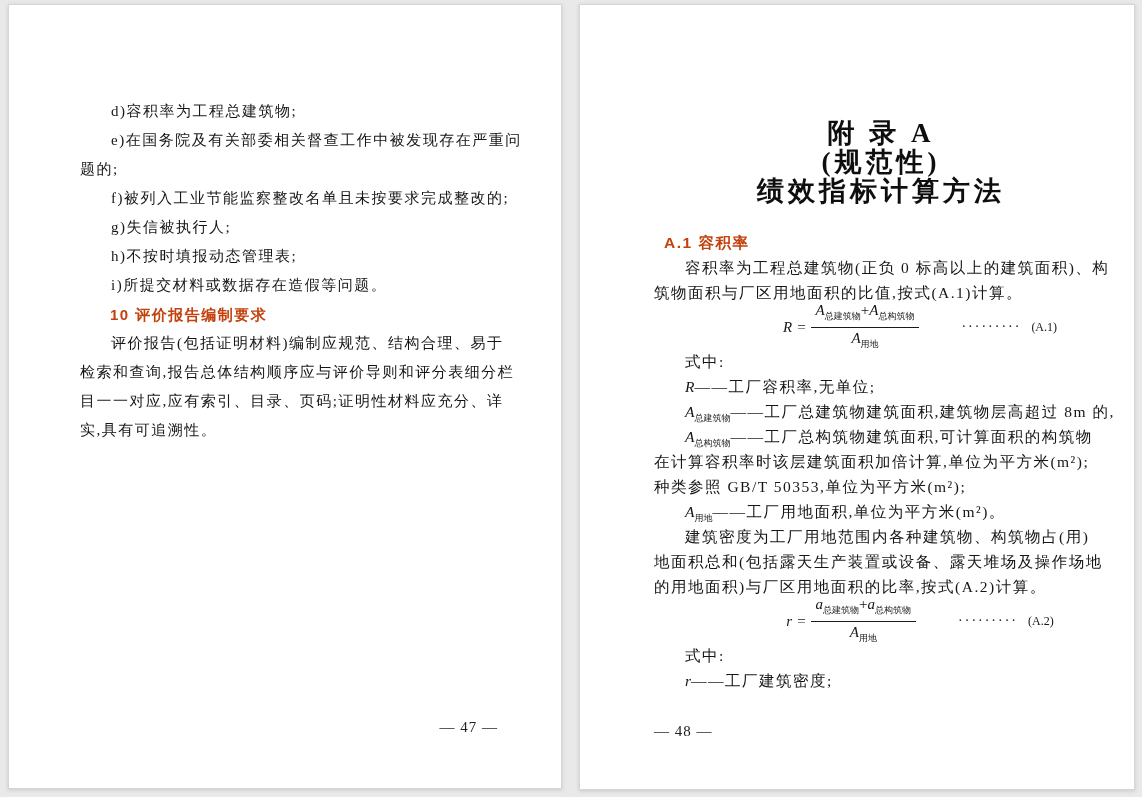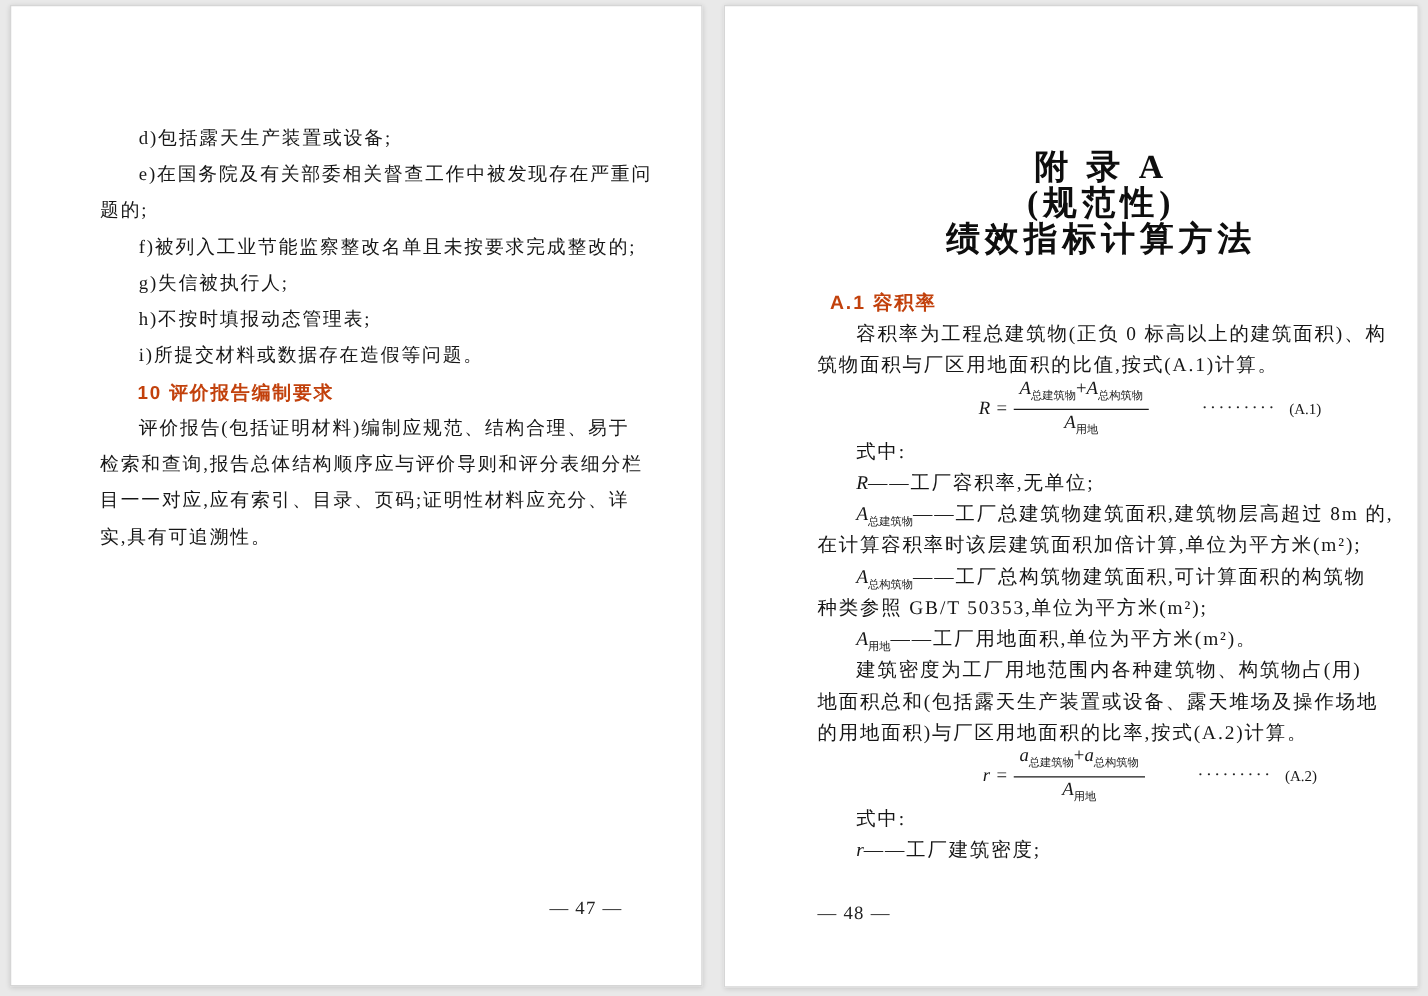--- a/index.html
+++ b/index.html
@@ -108,21 +108,21 @@
   .pn-47 { top: 714px; left: 71px; width: 418px; text-align: right; }
   .pn-48 { top: 718px; left: 74px; text-align: left; }
 </style>
 </head>
 <body>
 
 <div class="viewer">
 
   <div class="page page-left">
     <div class="content content-left">
-      <div class="ln l-ln indent">d)包括露天生产装置或设备;</div>
+      <div class="ln l-ln indent">d)容积率为工程总建筑物;</div>
       <div class="ln l-ln indent">e)在国务院及有关部委相关督查工作中被发现存在严重问</div>
       <div class="ln l-ln">题的;</div>
       <div class="ln l-ln indent">f)被列入工业节能监察整改名单且未按要求完成整改的;</div>
       <div class="ln l-ln indent">g)失信被执行人;</div>
       <div class="ln l-ln indent">h)不按时填报动态管理表;</div>
       <div class="ln l-ln indent">i)所提交材料或数据存在造假等问题。</div>
       <div class="ln l-ln hd hd-indent">10 评价报告编制要求</div>
       <div class="ln l-ln indent">评价报告(包括证明材料)编制应规范、结构合理、易于</div>
       <div class="ln l-ln">检索和查询,报告总体结构顺序应与评价导则和评分表细分栏</div>
       <div class="ln l-ln">目一一对应,应有索引、目录、页码;证明性材料应充分、详</div>
@@ -151,23 +151,23 @@
         </span>
         <span class="fdots">·········</span>
         <span class="flabel">(A.1)</span>
       </div>
 
       <div class="ln r-ln indent">式中:</div>
 
       <div class="ln r-ln indent"><span class="def-sym">R</span><span>——工厂容积率,无单位;</span></div>
 
       <div class="ln r-ln indent"><span class="def-sym">A</span><span class="vsub">总建筑物</span><span>——工厂总建筑物建筑面积,建筑物层高超过 8m 的,</span></div>
+      <div class="ln r-ln indent"><span class="def-sym">A</span><span class="vsub">总构筑物</span><span>——工厂总构筑物建筑面积,可计算面积的构筑物</span></div>
+
       <div class="ln r-ln">在计算容积率时该层建筑面积加倍计算,单位为平方米(m²);</div>
-
-      <div class="ln r-ln indent"><span class="def-sym">A</span><span class="vsub">总构筑物</span><span>——工厂总构筑物建筑面积,可计算面积的构筑物</span></div>
       <div class="ln r-ln">种类参照 GB/T 50353,单位为平方米(m²);</div>
 
       <div class="ln r-ln indent"><span class="def-sym">A</span><span class="vsub">用地</span><span>——工厂用地面积,单位为平方米(m²)。</span></div>
 
       <div class="ln r-ln indent">建筑密度为工厂用地范围内各种建筑物、构筑物占(用)</div>
       <div class="ln r-ln">地面积总和(包括露天生产装置或设备、露天堆场及操作场地</div>
       <div class="ln r-ln">的用地面积)与厂区用地面积的比率,按式(A.2)计算。</div>
 
       <div class="formula-row">
         <span class="fvar">r</span>

